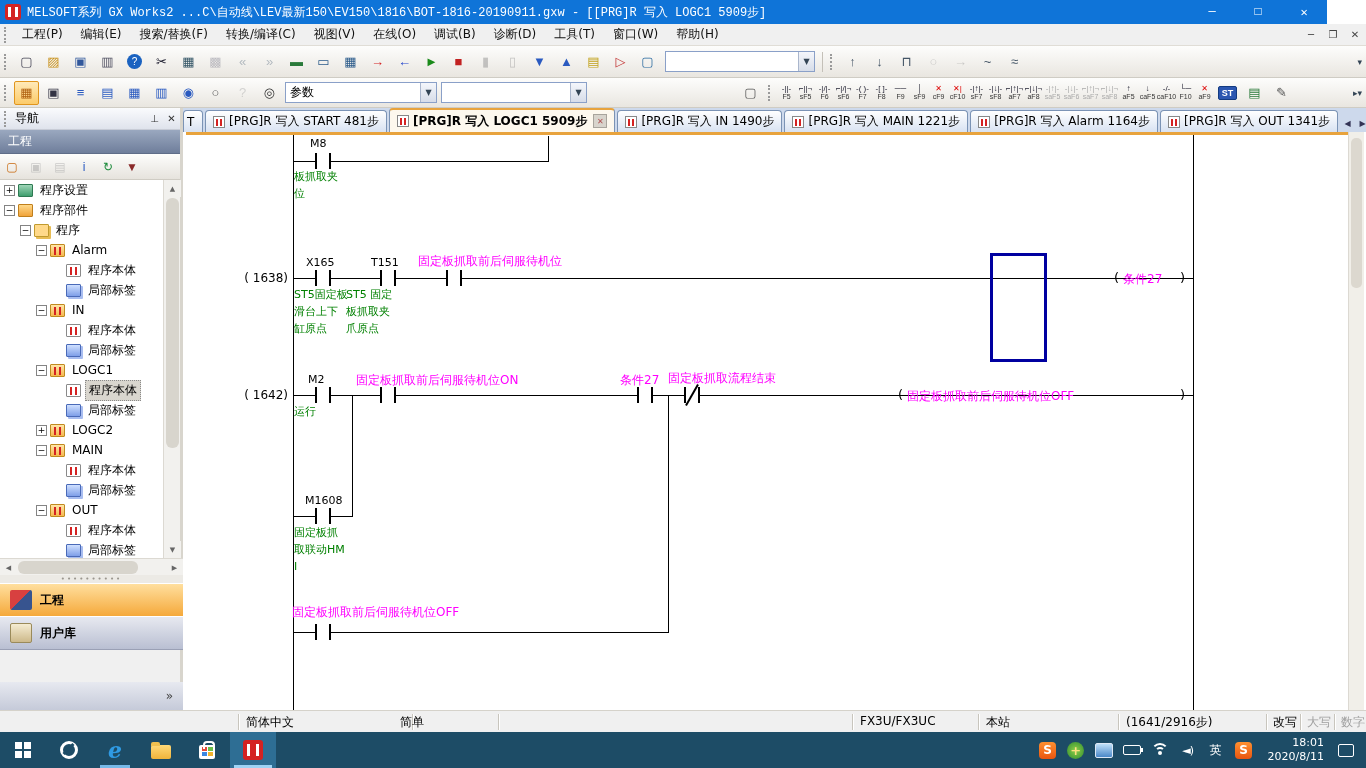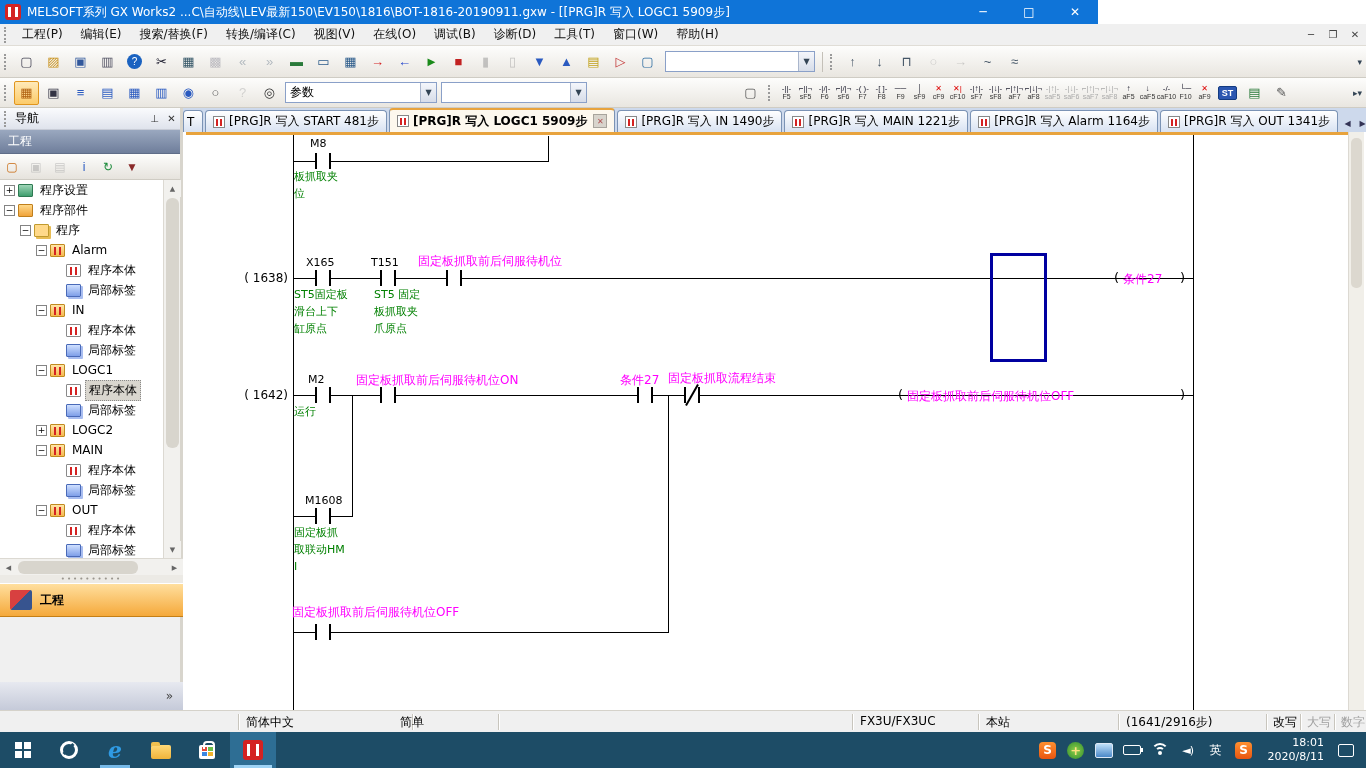--- a/index.html
+++ b/index.html
@@ -1,21 +1,21 @@
 <!DOCTYPE html>
 <html><head>
 <meta charset="utf-8">
 <style>
   html,body{margin:0;padding:0;background:#444;}
   *{box-sizing:border-box;}
   .screen{position:relative;width:1366px;height:768px;overflow:hidden;background:#fff;
           font-family:"DejaVu Sans",sans-serif;font-size:12px;color:#000;}
 
   
-  .titlebar{position:absolute;left:0;top:0;width:1098px;height:24px;background:#0f74d8;display:flex;align-items:center;}
+  .titlebar{position:absolute;left:0;top:0;width:1327px;height:24px;background:#0f74d8;display:flex;align-items:center;font-family:Liberation Mono, monospace;}
   .appico{width:16px;height:16px;margin:0 6px 0 5px;background:#d42222;border-radius:3px;position:relative;flex:0 0 auto;}
   .appico::before{content:"";position:absolute;left:3px;top:3px;width:3px;height:10px;background:#fff;}
   .appico::after{content:"";position:absolute;right:3px;top:3px;width:3px;height:10px;background:#fff;}
   .title-text{color:#fff;white-space:nowrap;overflow:hidden;flex:1 1 auto;}
   .winbtn{width:46px;height:24px;color:#fff;display:flex;align-items:center;justify-content:center;font-size:12px;flex:0 0 auto;}
 
   
   .menubar{position:absolute;left:0;top:24px;width:1366px;height:22px;background:#f0f0f0;display:flex;align-items:center;border-bottom:1px solid #e0ddd6;}
   .grip{width:5px;height:16px;margin:0 4px;border-left:2px dotted #9a9a9a;flex:0 0 auto;}
   .mitem{padding:2px 9px;background:none;border:0;font:inherit;color:#111;white-space:nowrap;}
@@ -609,20 +609,24 @@
     <div class="hsb">
       <span class="arr" style="left:0">◀</span>
       <span class="thumb"></span>
       <span class="arr" style="right:0">▶</span>
     </div>
     <div class="splitdots">••••••••••</div>
     <div class="sbtn active" style="top:475px">
       <i class="sbico proj"></i>
       <b>工程</b>
     </div>
+    <div class="sbtn" style="top:508px">
+      <i class="sbico lib"></i>
+      <b>用户库</b>
+    </div>
     <div class="nav-more">»</div>
   </div>
 
   <div class="editor">
     <div class="tabline"></div>
 
     <div class="vline" style="left:107px;top:3px;height:575px"></div>
     <div class="vline" style="left:1007px;top:3px;height:575px"></div>
 
     <div class="dev" style="left:124px;top:5px">M8</div>
@@ -640,21 +644,21 @@
     <div class="dev" style="left:185px;top:124px">T151</div>
     <div class="mlab" style="left:232px;top:121px">固定板抓取前后伺服待机位</div>
     <div class="contact" style="left:129px;top:138px"></div>
     <div class="contact" style="left:194px;top:138px"></div>
     <div class="contact" style="left:260px;top:138px"></div>
     <div class="cmt" style="left:108px;top:154px">
       <div>ST5固定板</div>
         <div>滑台上下</div>
         <div>缸原点</div>
     </div>
-    <div class="cmt" style="left:188px;top:154px">
+    <div class="cmt" style="left:160px;top:154px">
       <div>ST5 固定</div>
         <div>板抓取夹</div>
         <div>爪原点</div>
     </div>
     <div class="cursor-rect" style="left:804px;top:121px;width:57px;height:109px"></div>
     <div class="paren" style="left:928px;top:138px">(</div>
     <div class="mlab" style="left:937px;top:139px">条件27</div>
     <div class="paren" style="left:994px;top:138px">)</div>
 
     <div class="step" style="left:40px;top:256px;width:62px">( 1642)</div>

